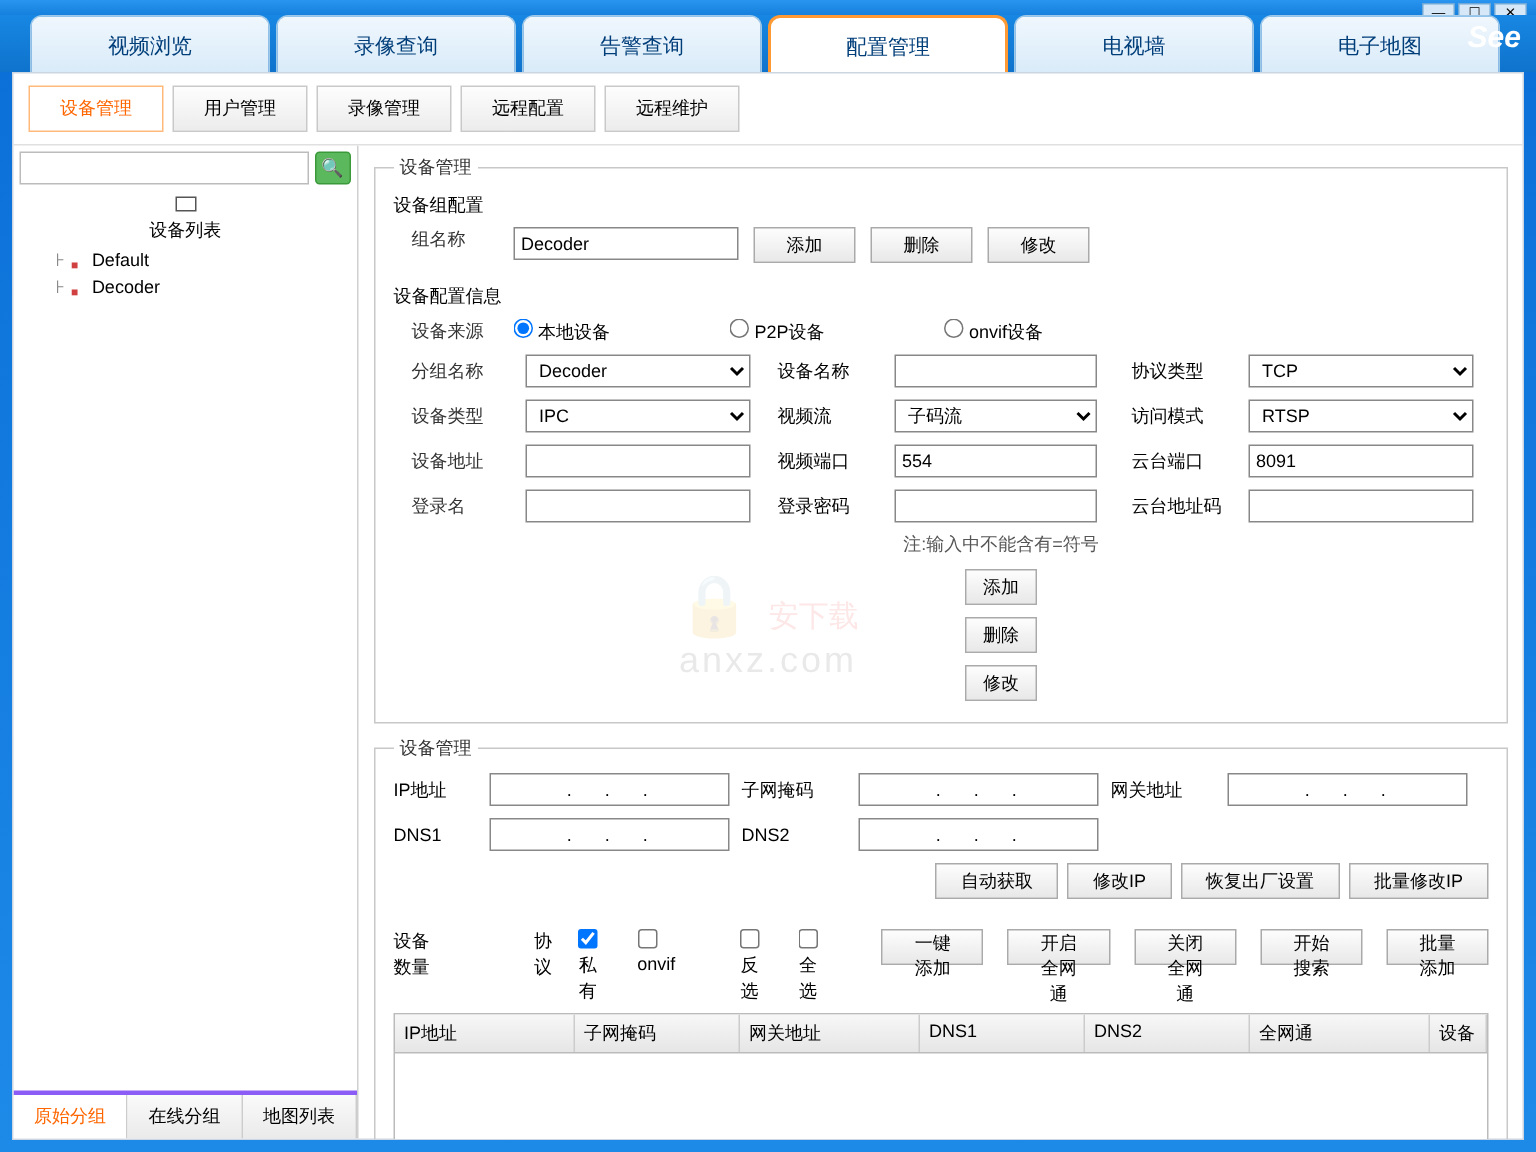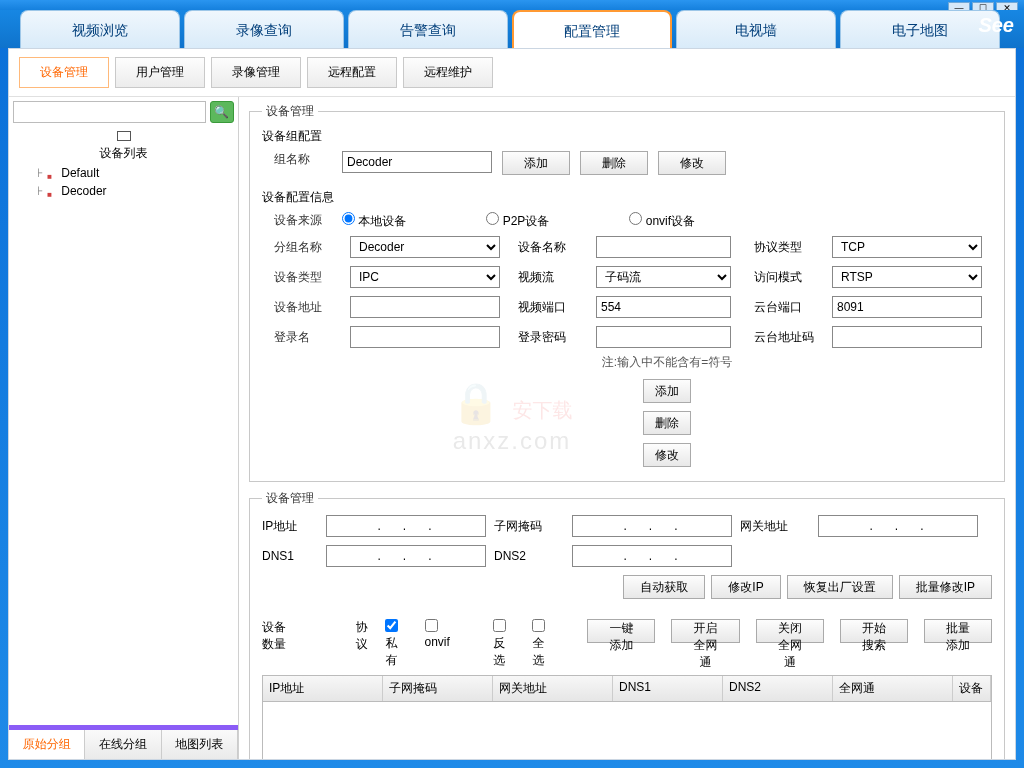--- a/index.html
+++ b/index.html
@@ -26,21 +26,21 @@
 .searchrow { display: flex; padding: 4px; gap: 4px; }
 .searchrow input { flex: 1; border: 1px solid #bcbcbc; height: 22px; padding: 0 4px; }
 .searchbtn { width: 24px; height: 22px; background: #5cb85c; border: 1px solid #3a9a3a; border-radius: 3px; color: #fff; text-align: center; line-height: 20px; cursor: pointer; }
 .tree { flex: 1; padding: 4px 6px; }
 .tree-root { display: flex; align-items: center; gap: 4px; flex-direction: column; }
 .tree-root .ticon { width: 14px; height: 10px; border: 1px solid #555; }
 .tree-child { display: flex; align-items: center; gap: 4px; padding-left: 22px; margin-top: 4px; }
 .tree-dash { color: #888; }
 .node-ico { width: 10px; height: 10px; display: inline-block; }
 .node-ico::before { content: "■"; color: #d04040; font-size: 8px; position: relative; }
-.side-tabs { display: flex; border-top: 5px solid #8b5cf6; margin-top: 35px; }
+.side-tabs { display: flex; border-top: 3px solid #8b5cf6; margin-top: 35px; }
 .side-tab { flex: 1; text-align: center; padding: 6px 2px; border-right: 1px solid #ccc; background: linear-gradient(#fafafa,#eaeaea); cursor: pointer; font-size: 12px; }
 .side-tab.active { color: #ff6600; background: #fff; }
 
 .mainpane { flex: 1; padding: 6px 10px; overflow: auto; }
 fieldset { border: 1px solid #c8c8c8; padding: 8px 12px 14px 12px; margin-bottom: 8px; }
 legend { padding: 0 4px; color: #333; }
 .row { display: flex; margin: 6px 0; gap: 10px; }
 .lbl { width: 70px; text-align: left; color: #333; padding-left: 12px; }
 .lbl2 { width: 60px; text-align: left; }
 .txt { border: 1px solid #888; height: 22px; padding: 0 4px; background: #fff; }

